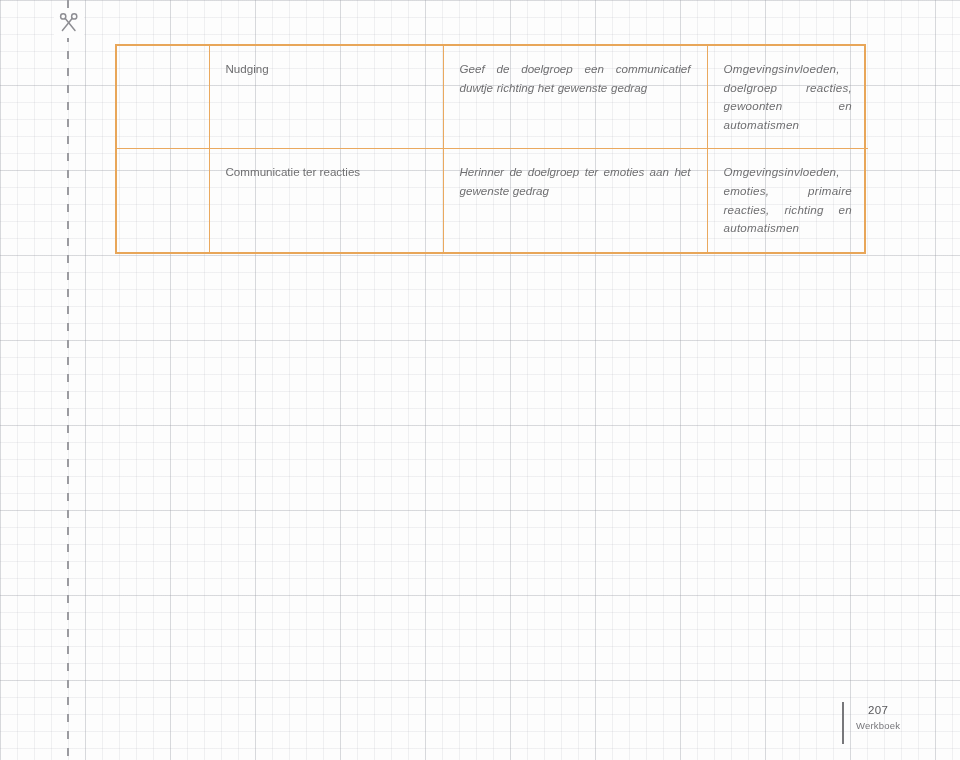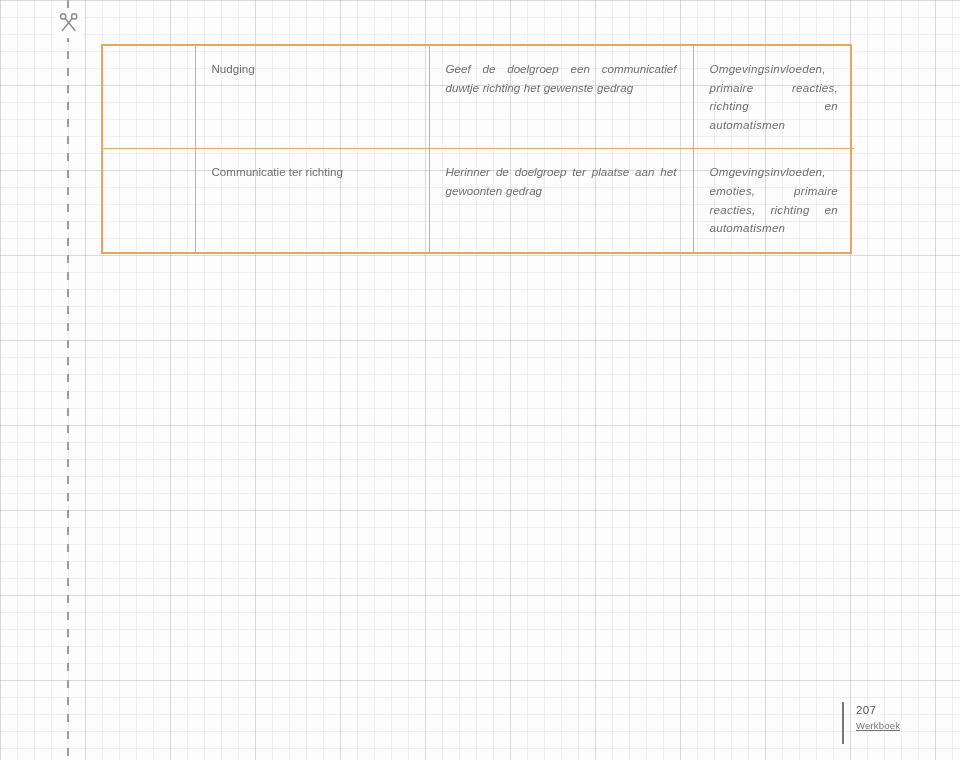--- a/index.html
+++ b/index.html
@@ -57,21 +57,21 @@
     background: #fdfdfd;
     display: flex;
     align-items: center;
     justify-content: center;
   }
   #scissors svg { display: block; }
 
   
   #tbl {
     position: absolute;
-    left: 101px;
+    left: 115px;
     top: 44px;
     width: 751px;
     border: 2px solid #e8a659;
     border-collapse: collapse;
     box-sizing: border-box;
   }
   #tbl table {
     width: 100%;
     border-collapse: collapse;
     table-layout: fixed;
@@ -114,33 +114,33 @@
 
   
   #footer {
     position: absolute;
     left: 842px;
     top: 702px;
     height: 42px;
     padding-left: 12px;
     border-left: 2px solid #77777a;
     box-sizing: border-box;
+    text-align: center;
   }
   #footer .pageno {
     font-size: 11.5px;
     color: #58585b;
     line-height: 16px;
     letter-spacing: 0.3px;
   }
   #footer .booklabel {
     font-size: 9.5px;
     color: #76767a;
     line-height: 15px;
     letter-spacing: 0.2px;
-    text-decoration: underline;
   }
 </style>
 </head>
 <body>
 
 <div id="page"></div>
 
 <div id="cutline"></div>
 
 <div id="scissors">
@@ -152,26 +152,26 @@
   </svg>
 </div>
 
 <div id="tbl">
   <table>
     <tbody>
       <tr class="row1">
         <td class="c-blank"></td>
         <td class="c-label">Nudging</td>
         <td class="c-desc just">Geef de doelgroep een communicatief duwtje richting het gewenste gedrag</td>
-        <td class="c-factors just factors">Omgevingsinvloeden, primaire reacties, richting en automatismen</td>
+        <td class="c-factors just factors">Omgevingsinvloeden, doelgroep reacties, gewoonten en automatismen</td>
       </tr>
       <tr class="row2">
         <td class="c-blank"></td>
-        <td class="c-label">Communicatie ter richting</td>
-        <td class="c-desc just">Herinner de doelgroep ter plaatse aan het gewoonten gedrag</td>
+        <td class="c-label">Communicatie ter reacties</td>
+        <td class="c-desc just">Herinner de doelgroep ter emoties aan het gewenste gedrag</td>
         <td class="c-factors just factors">Omgevingsinvloeden, emoties, primaire reacties, richting en automatismen</td>
       </tr>
     </tbody>
   </table>
 </div>
 
 <div id="footer">
   <div class="pageno">207</div>
   <div class="booklabel">Werkboek</div>
 </div>

